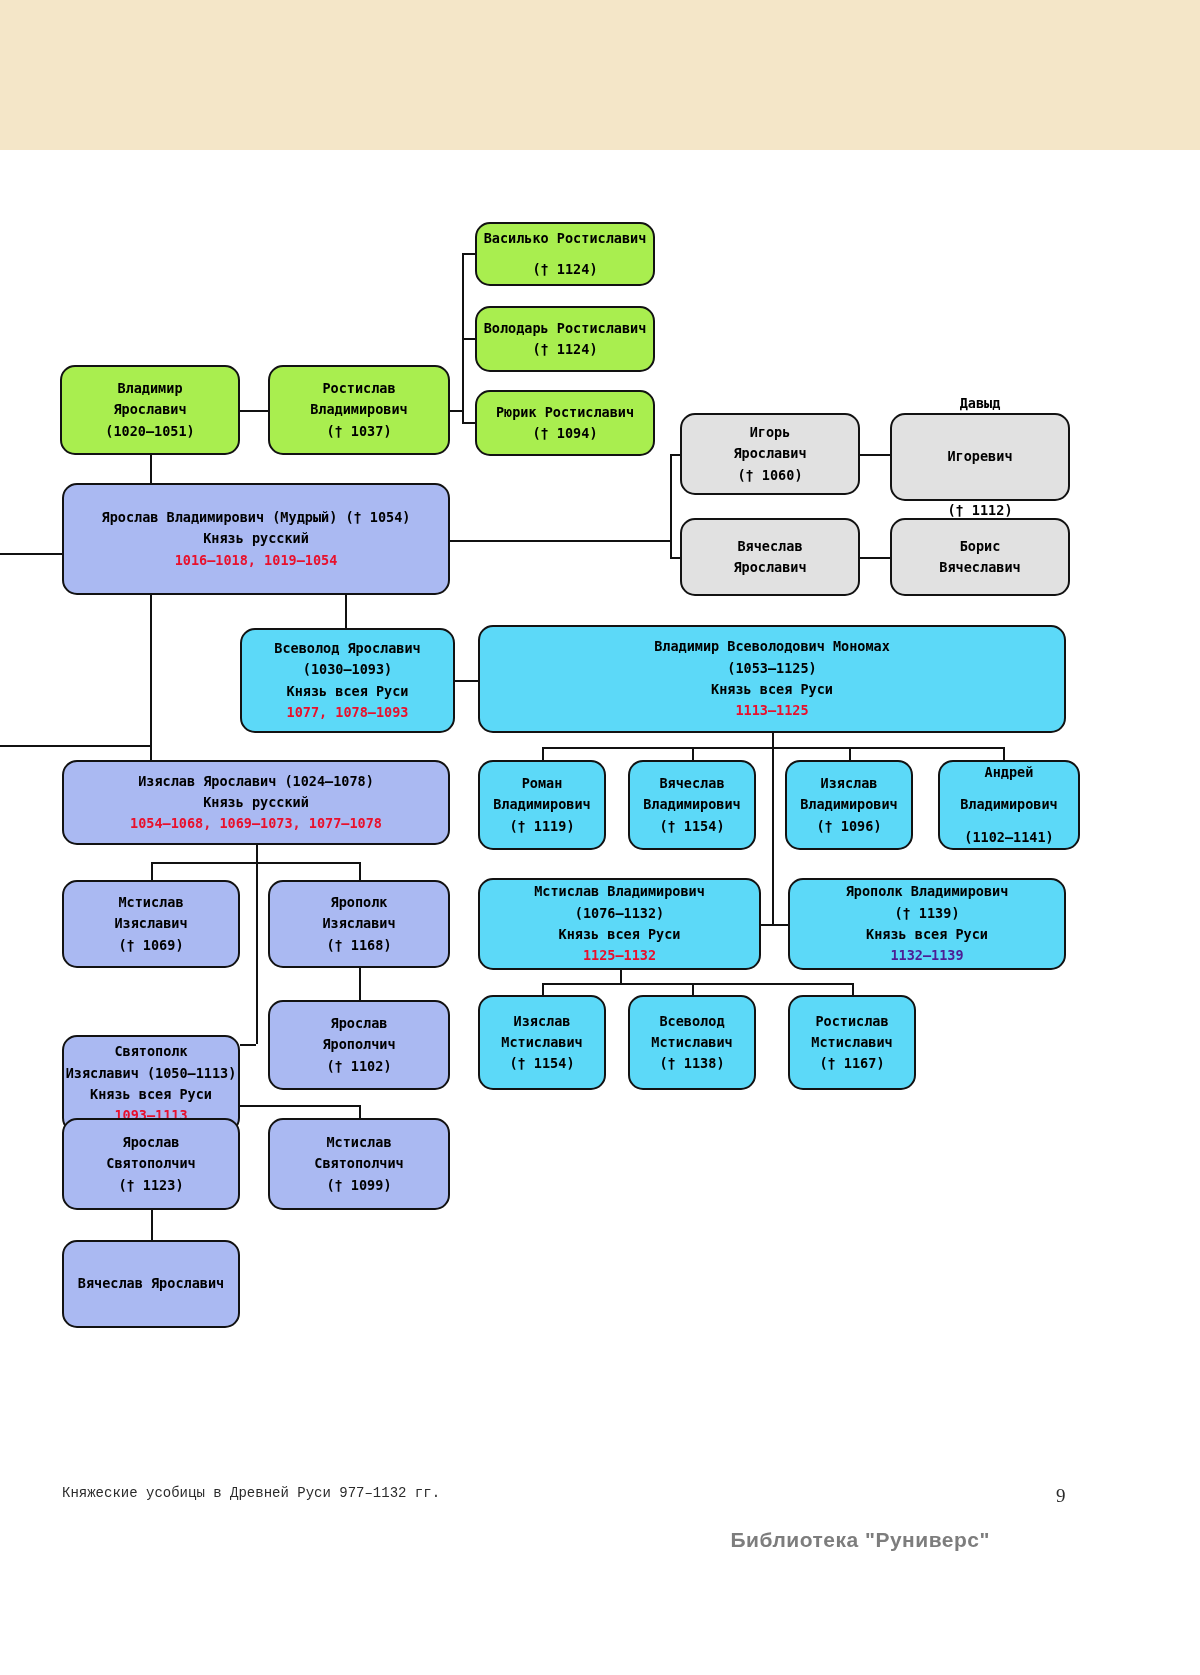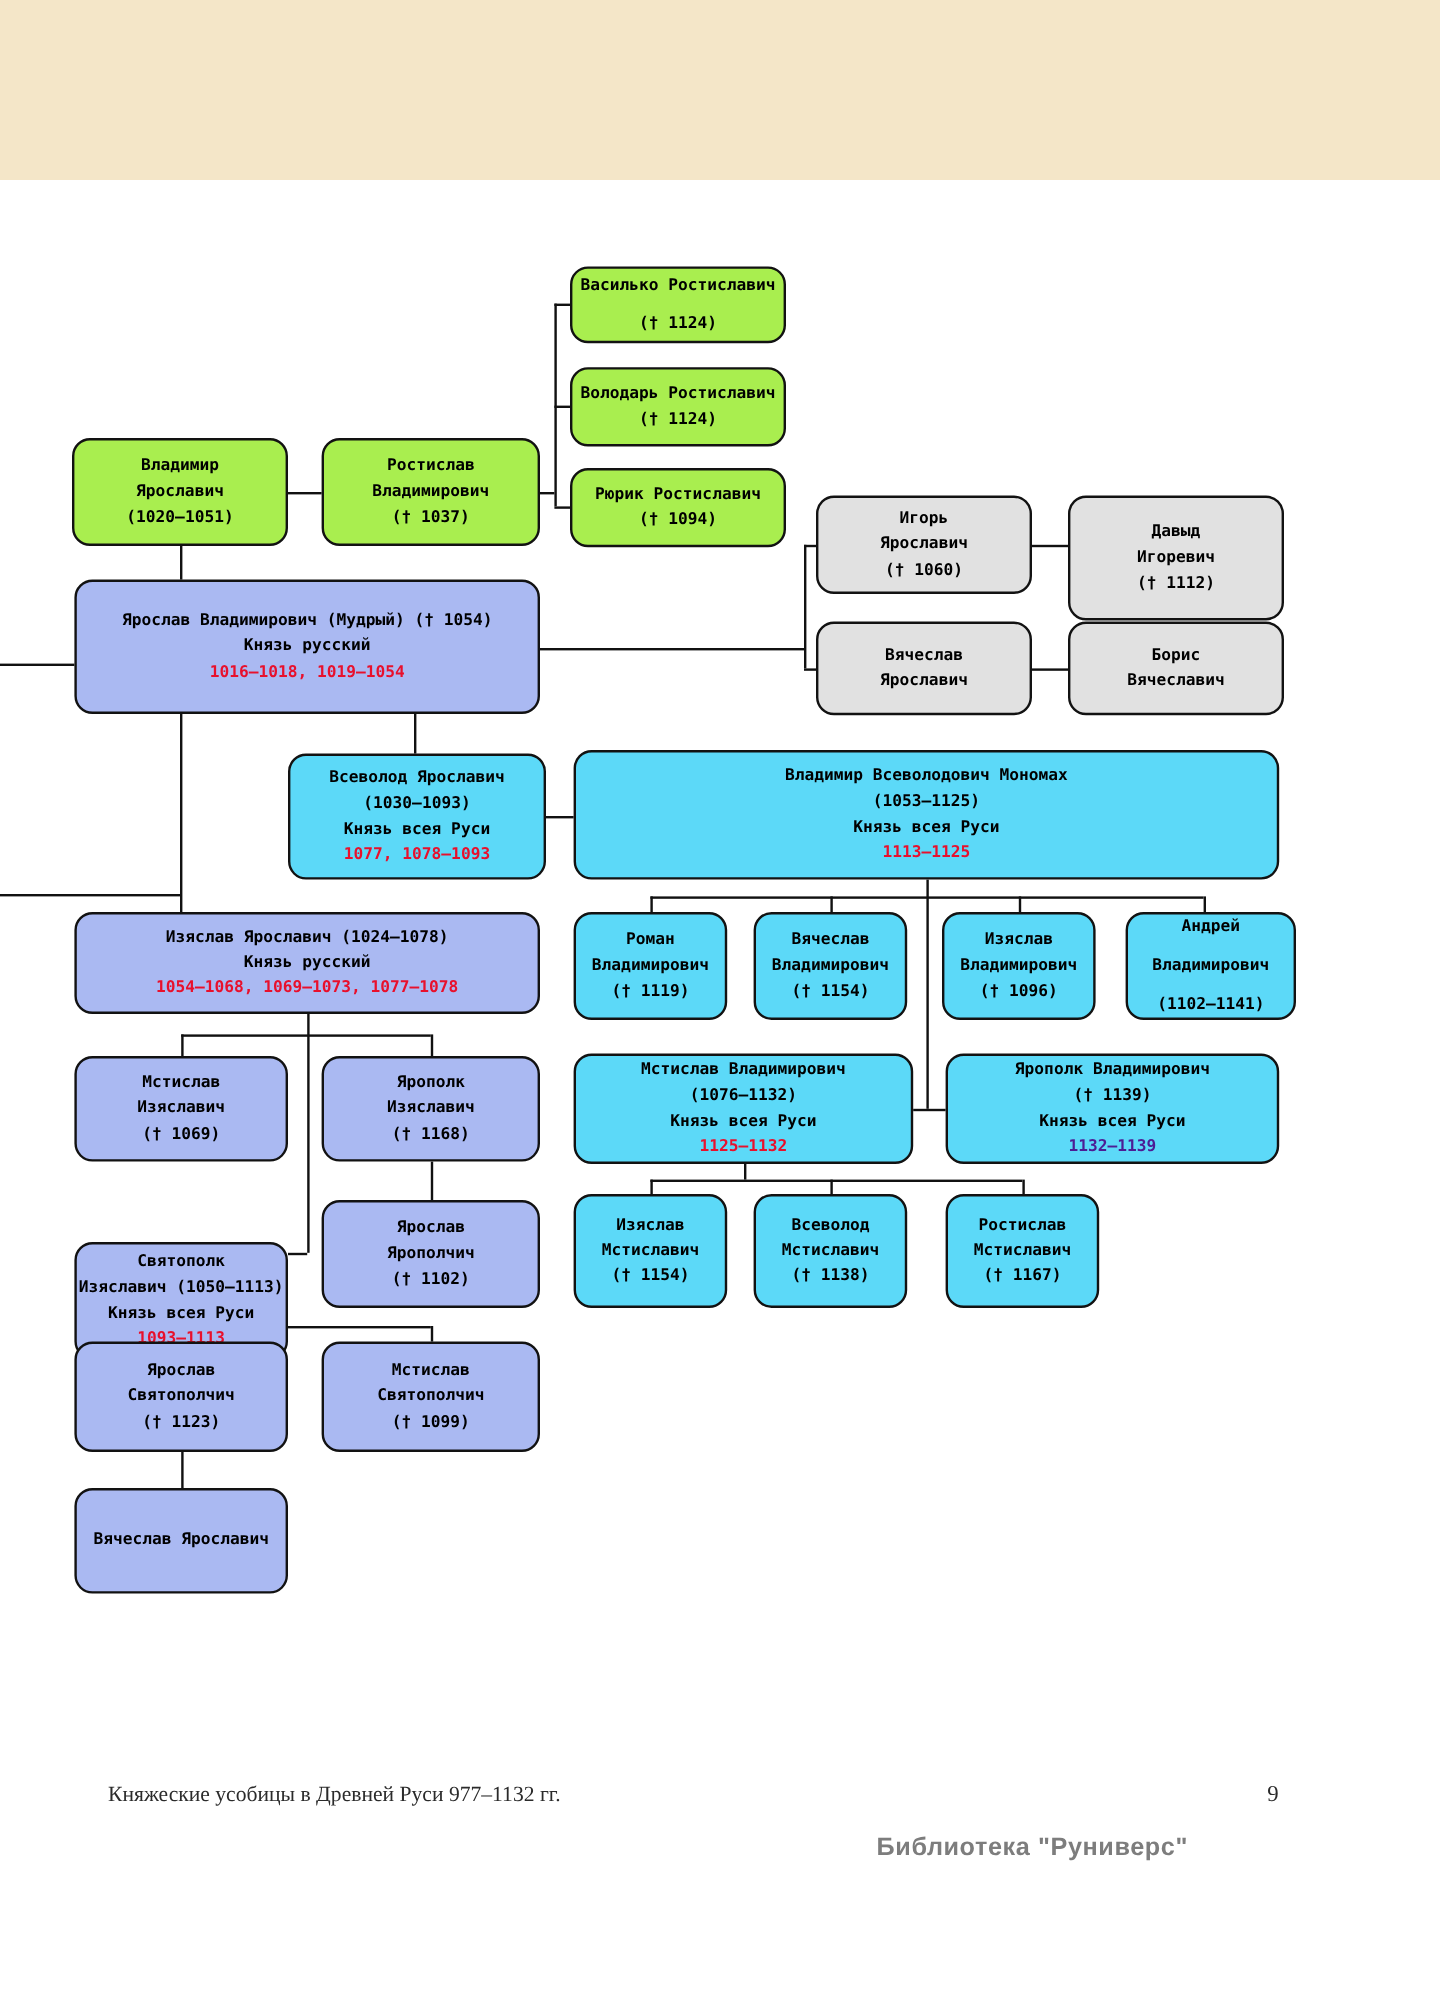--- a/index.html
+++ b/index.html
@@ -34,24 +34,23 @@
     text-align: center;
     font-weight: bold;
     font-size: 13.5px;
     line-height: 1.58;
     color: #000000;
   }
   .node-line { white-space: nowrap; }
   .footer-caption {
     position: absolute;
     left: 62px; top: 1485px;
-    font-family: Liberation Serif, serif;
-    font-size: 18px;
+    font-family: Liberation Mono, monospace;
+    font-size: 14px;
     color: #2b2b2b;
-    margin-left: 28px;
   }
   .page-number {
     position: absolute;
     left: 1056px; top: 1485px;
     font-family: "Liberation Serif", serif;
     font-size: 19px;
     color: #2b2b2b;
   }
   .watermark {
     position: absolute;
@@ -129,21 +128,21 @@
       <div class="node" style="left: 268px; top: 365px; width: 182px; height: 90px; background: rgb(169, 238, 79);">
         <div class="node-line">Ростислав</div>
         <div class="node-line">Владимирович</div>
         <div class="node-line">(† 1037)</div>
       </div>
       <div class="node" style="left: 680px; top: 413px; width: 180px; height: 82px; background: rgb(225, 225, 225);">
         <div class="node-line">Игорь</div>
         <div class="node-line">Ярославич</div>
         <div class="node-line">(† 1060)</div>
       </div>
-      <div class="node" style="left: 890px; top: 413px; width: 180px; height: 104px; background: rgb(225, 225, 225);">
+      <div class="node" style="left: 890px; top: 413px; width: 180px; height: 88px; background: rgb(225, 225, 225); gap: 32px;">
         <div class="node-line">Давыд</div>
         <div class="node-line">Игоревич</div>
         <div class="node-line">(† 1112)</div>
       </div>
       <div class="node" style="left: 680px; top: 518px; width: 180px; height: 78px; background: rgb(225, 225, 225);">
         <div class="node-line">Вячеслав</div>
         <div class="node-line">Ярославич</div>
       </div>
       <div class="node" style="left: 890px; top: 518px; width: 180px; height: 78px; background: rgb(225, 225, 225);">
         <div class="node-line">Борис</div>

